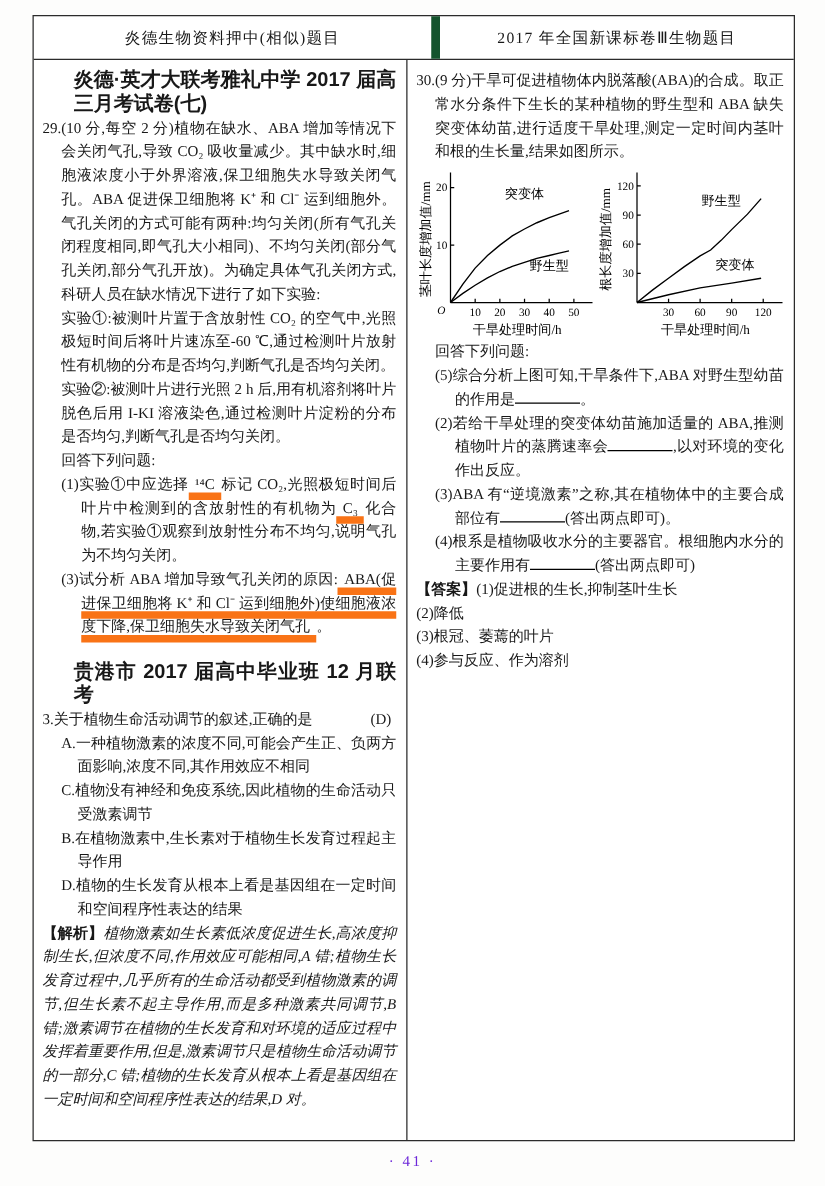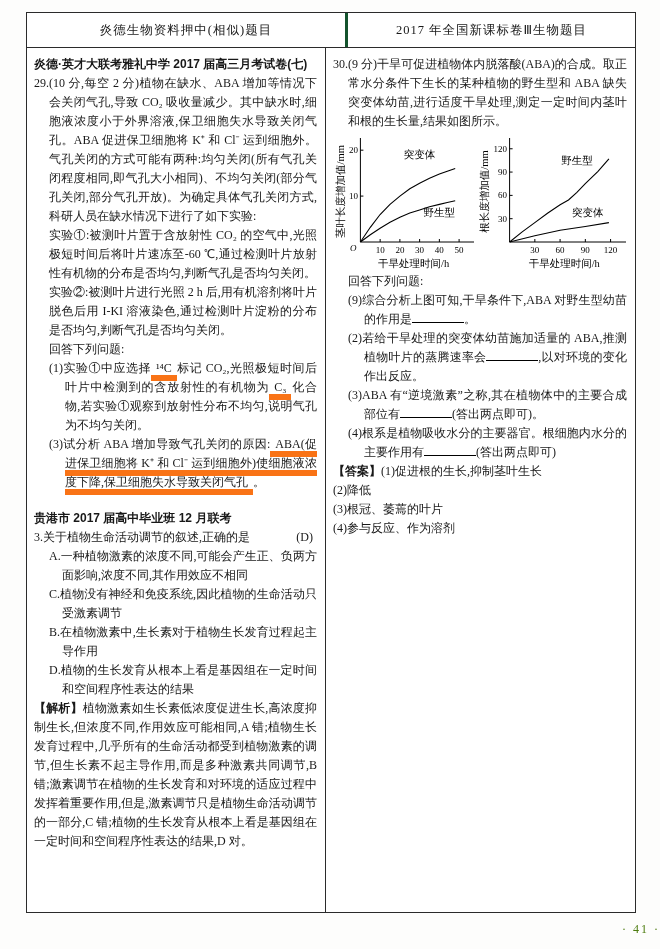--- a/index.html
+++ b/index.html
@@ -16,40 +16,40 @@
     display:flex; flex-direction:column;
     background:#fff;
     box-sizing:border-box;
   }
   .thead { display:flex; border-bottom:1.5px solid #2b2b2b; flex:0 0 34px; }
   .thead .cell {
     display:flex; align-items:center; justify-content:center;
     font-size:12.5px; letter-spacing:1px;
   }
   .cell-l { width:318px; }
-  .cell-r { flex:1; border-left:3px solid #14532d; }
+  .cell-r { flex:1; border-left:7px solid #14532d; }
   .tbody { display:flex; flex:1; min-height:0; }
   .col { box-sizing:border-box; padding:7px 8px 0 7px; }
   .col-l { width:318px; }
   .col-r { flex:1; border-left:1px solid #2b2b2b; }
   p { margin:0; text-align:justify; }
-  .htitle { font-family:"Liberation Sans", sans-serif; font-weight:bold; font-size:12px; }
+  .htitle { font-family:"Liberation Sans", sans-serif; font-weight:bold; font-size:16px;margin-left:25px; }
   .blabel { font-family:"Liberation Sans", sans-serif; font-weight:bold; }
   .hang { padding-left:15px; text-indent:-15px; }
   .ind { margin-left:15px; }
   .subq { margin-left:15px; padding-left:16px; text-indent:-16px; }
   .opt { margin-left:15px; padding-left:13px; text-indent:-13px; }
   .stem-line { display:flex; }
   .stem-line .letter { margin-left:auto; padding-right:4px; }
   .u { border-bottom:6px solid #f97316; padding:0 5px; }
   .blank-empty { display:inline-block; width:52px; height:12px; border-bottom:1px solid #000; }
-  .kai { }
+  .kai { font-style:italic; }
   .gap { height:17px; }
   .charts { display:flex; justify-content:flex-start; gap:4px; margin:3px 0 2px 2px; }
-  .page-number { position:absolute; left:0; right:0; bottom:10px; text-align:right; font-size:12px; color:#4d7c0f; letter-spacing:2px; }
+  .page-number { position:absolute; left:0; right:0; bottom:10px; text-align:center; font-size:12px; color:#6d28d9; letter-spacing:2px; }
   svg text.tick { font-size:9px; font-family:"Liberation Serif", serif; fill:#000; }
   svg text.slabel { font-size:10.5px; font-family:"Liberation Serif", serif; fill:#000; }
   svg text.alabel { font-size:10.5px; font-family:"Liberation Serif", serif; fill:#000; }
 </style>
 </head>
 <body>
 
 <div class="doc-box">
   <div class="thead">
     <div class="cell cell-l">炎德生物资料押中(相似)题目</div>
@@ -127,21 +127,21 @@
             <text x="28.1" y="17.76923076923076" text-anchor="end" class="tick">120</text>
             <path d="M30.6 108.0 L43.2 97.9 L55.8 88.6 L68.5 79.3 L81.1 70.7 L89.5 66.0 L97.9 58.3 L106.3 49.7 L119.0 37.3 L129.9 24.9" fill="none" stroke="#000" stroke-width="1.1"></path>
             <text x="97.92307692307693" y="30.307692307692307" text-anchor="middle" class="slabel">野生型</text>
             <path d="M30.6 108.0 L55.8 101.8 L81.1 96.3 L106.3 92.5 L129.9 88.6" fill="none" stroke="#000" stroke-width="1.1"></path>
             <text x="108.86307692307693" y="81.58461538461538" text-anchor="middle" class="slabel">突变体</text>
             <text x="85.30000000000001" y="133" text-anchor="middle" class="alabel">干旱处理时间/h</text>
             <text text-anchor="middle" class="alabel" transform="translate(9,57.5) rotate(-90)">根长度增加值/mm</text>
           </svg>
       </div>
       <p class="ind">回答下列问题:</p>
-      <p class="subq"><span>(9)综合分析上图可知,干旱条件下,ABA 对野生型幼苗的作用是</span><span class="blank-empty"></span><span>。</span></p>
+      <p class="subq"><span>(5)综合分析上图可知,干旱条件下,ABA 对野生型幼苗的作用是</span><span class="blank-empty"></span><span>。</span></p>
       <p class="subq"><span>(2)若给干旱处理的突变体幼苗施加适量的 ABA,推测植物叶片的蒸腾速率会</span><span class="blank-empty"></span><span>,以对环境的变化作出反应。</span></p>
       <p class="subq"><span>(3)ABA 有“逆境激素”之称,其在植物体中的主要合成部位有</span><span class="blank-empty"></span><span>(答出两点即可)。</span></p>
       <p class="subq"><span>(4)根系是植物吸收水分的主要器官。根细胞内水分的主要作用有</span><span class="blank-empty"></span><span>(答出两点即可)</span></p>
       <p><span class="blabel">【答案】</span><span>(1)促进根的生长,抑制茎叶生长</span></p>
       <p>(2)降低</p>
       <p>(3)根冠、萎蔫的叶片</p>
       <p>(4)参与反应、作为溶剂</p>
     </div>
 
   </div>

